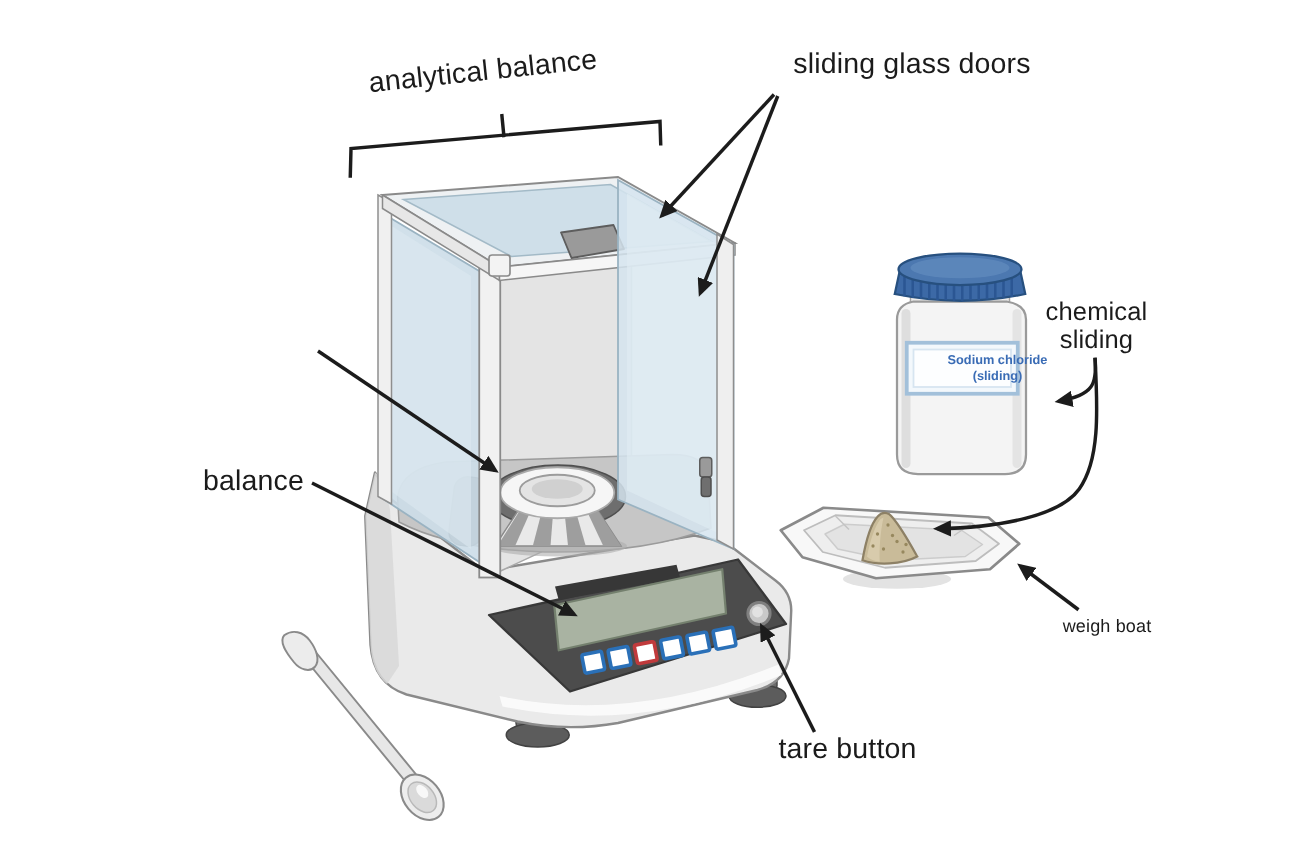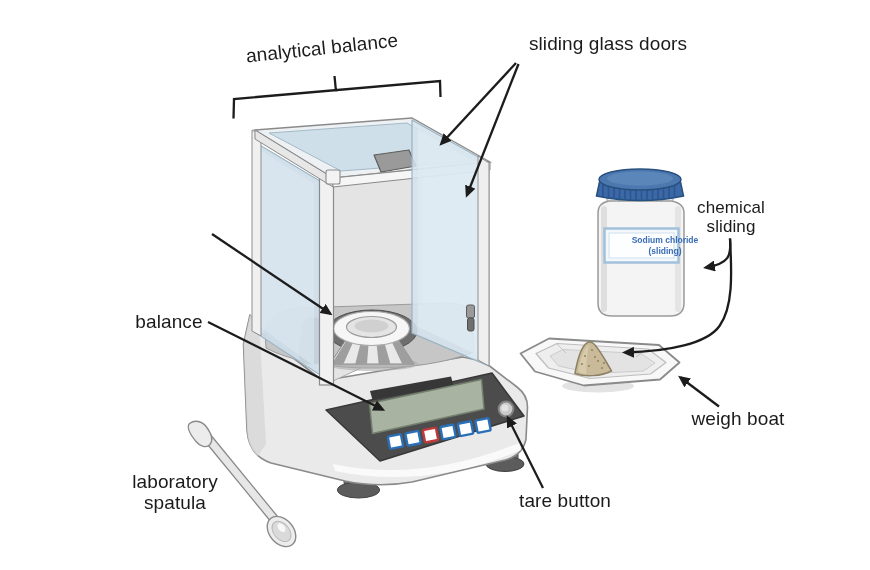--- a/index.html
+++ b/index.html
@@ -3,21 +3,21 @@
 <meta charset="utf-8">
 <style>
   html,body{margin:0;padding:0;background:#ffffff;}
   #stage{position:relative;width:870px;height:570px;background:#ffffff;overflow:hidden;
          font-family:"Liberation Sans",sans-serif;}
   #stage svg{position:absolute;left:0;top:0;}
   .lbl{position:absolute;transform:translate(-50%,-50%);color:#1b1b1b;font-size:19px;
        font-weight:500;line-height:21px;white-space:nowrap;text-align:center;letter-spacing:.1px;}
   .lbl.rot{transform:translate(-50%,-50%) rotate(-6deg);}
   .lbl.small{font-size:17px;line-height:19px;}
-  .lbl.wboat{font-size:19px;}
+  .lbl.wboat{font-size:12px;}
   .bottle-text{position:absolute;transform:translate(-50%,-50%);color:#3a6cb5;font-size:8.5px;
        font-weight:bold;line-height:10.5px;white-space:nowrap;text-align:center;}
 </style>
 </head>
 <body>
 
 <div id="stage">
 
 <svg width="870" height="570" viewBox="0 0 870 570">
   <defs>
@@ -179,24 +179,20 @@
     <line x1="543" y1="488" x2="508" y2="418" marker-end="url(#ah)"></line>
     <line x1="719" y1="406.5" x2="680.5" y2="377.5" marker-end="url(#ah)"></line>
     <path d="M 730 238.5 C 731.5 256 729 263.5 706 267.5" marker-end="url(#ah)"></path>
     <path d="M 730 238.5 C 732 275 733 307 719.5 326 C 707 343.5 669 351.5 625 352.5" marker-end="url(#ah)"></path>
   </g>
 </svg>
 
 <div class="lbl rot" style="left:322px;top:48px;">analytical balance</div>
 <div class="lbl" style="left:608px;top:43px;">sliding glass doors</div>
 <div class="lbl" style="left:169px;top:321px;">balance</div>
-<div class="lbl" style="left:175px;top:492px;">
-  <span>laboratory</span><br>
-  <span>spatula</span>
-</div>
 <div class="lbl" style="left:553px;top:500px;margin-left:12px;">tare button</div>
 <div class="lbl small" style="left:731px;top:217px;">
   <span>chemical</span><br>
   <span>sliding</span>
 </div>
 <div class="lbl wboat" style="left:738px;top:418px;">weigh boat</div>
 
 <div class="bottle-text" style="left:641px;top:245px;margin-left:24px;">
   <span>Sodium chloride</span><br>
   <span>(sliding)</span>

